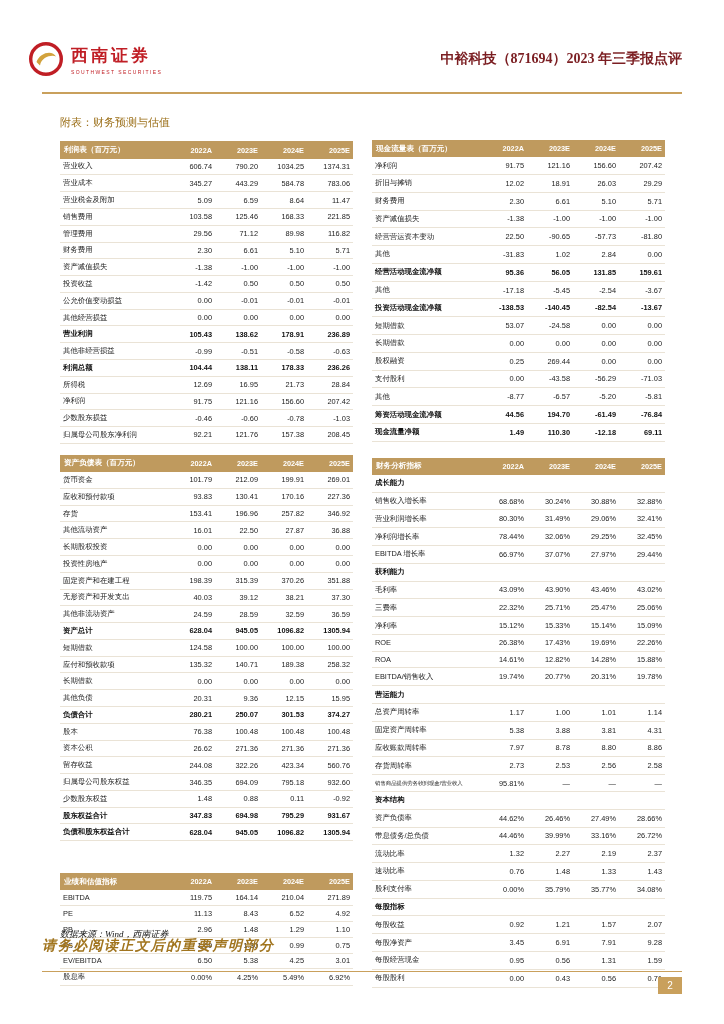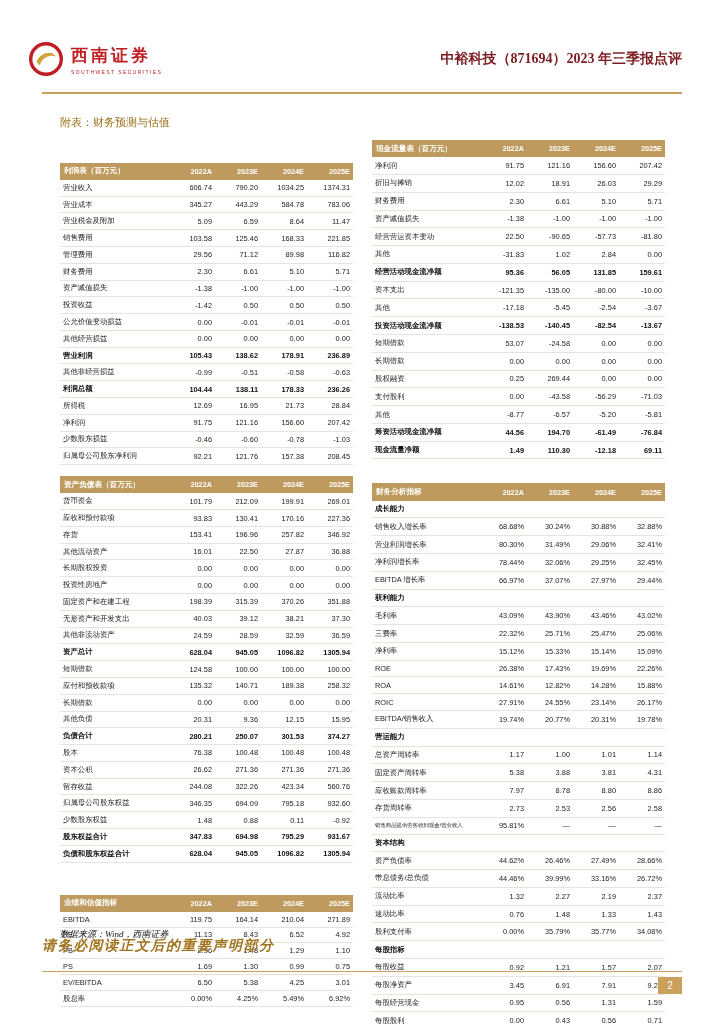--- a/index.html
+++ b/index.html
@@ -22,21 +22,21 @@
   table{width:100%;border-collapse:collapse;table-layout:fixed}
   th.t-title{background:#BF9A5E;color:#fff;text-align:left;font-size:7.6px;padding:3.6px 4px;font-weight:bold}
   th.t-col{background:#BF9A5E;color:#fff;text-align:right;font-size:7.3px;padding:3.6px 3px;width:46px;font-weight:bold}
   td{font-size:7.4px;padding:2.9px 3px;border-bottom:1px solid #EAE3D6;white-space:nowrap;overflow:hidden}
   td.label{text-align:left;color:#222}
   td.val{text-align:right;color:#222}
   tr.bold td{font-weight:bold;color:#111}
   tr.small td.label{font-size:5.4px}
   #balance{margin-top:11px}
   #valuation{margin-top:32px}
-  #analysis{margin-top:24px}
+  #analysis{margin-top:16px}
   #cashflow td,#analysis td{padding:3.4px 3px}
 
   
   .source-note{position:absolute;left:60px;top:928px;font-family:"Liberation Serif",serif;font-style:italic;font-size:9px;color:#111}
   .foot-rule{position:absolute;left:42px;right:42px;top:971px;height:1px;background:#C9A05C}
   .disclaimer{position:absolute;left:42px;top:937px;color:#A1751F;font-weight:bold;font-size:14px;font-family:"Liberation Serif",serif;letter-spacing:1.5px;font-style:italic}
   .page-badge{position:absolute;right:42px;top:977px;width:24px;height:17px;background:#C9A05C;color:#fff;font-size:10px;text-align:center;line-height:17px}
 </style>
 </head>
 <body>
@@ -473,27 +473,20 @@
               <td class="val">0.00</td>
             </tr>
             <tr class="bold">
               <td class="label">经营活动现金流净额</td>
               <td class="val">95.36</td>
               <td class="val">56.05</td>
               <td class="val">131.85</td>
               <td class="val">159.61</td>
             </tr>
             <tr>
-              <td class="label">资本支出</td>
-              <td class="val">-121.35</td>
-              <td class="val">-135.00</td>
-              <td class="val">-80.00</td>
-              <td class="val">-10.00</td>
-            </tr>
-            <tr>
               <td class="label">其他</td>
               <td class="val">-17.18</td>
               <td class="val">-5.45</td>
               <td class="val">-2.54</td>
               <td class="val">-3.67</td>
             </tr>
             <tr class="bold">
               <td class="label">投资活动现金流净额</td>
               <td class="val">-138.53</td>
               <td class="val">-140.45</td>
@@ -631,27 +624,20 @@
               <td class="val">17.43%</td>
               <td class="val">19.69%</td>
               <td class="val">22.26%</td>
             </tr>
             <tr>
               <td class="label">ROA</td>
               <td class="val">14.61%</td>
               <td class="val">12.82%</td>
               <td class="val">14.28%</td>
               <td class="val">15.88%</td>
-            </tr>
-            <tr>
-              <td class="label">ROIC</td>
-              <td class="val">27.91%</td>
-              <td class="val">24.55%</td>
-              <td class="val">23.14%</td>
-              <td class="val">26.17%</td>
             </tr>
             <tr>
               <td class="label">EBITDA/销售收入</td>
               <td class="val">19.74%</td>
               <td class="val">20.77%</td>
               <td class="val">20.31%</td>
               <td class="val">19.78%</td>
             </tr>
             <tr class="bold">
               <td class="label">营运能力</td>

